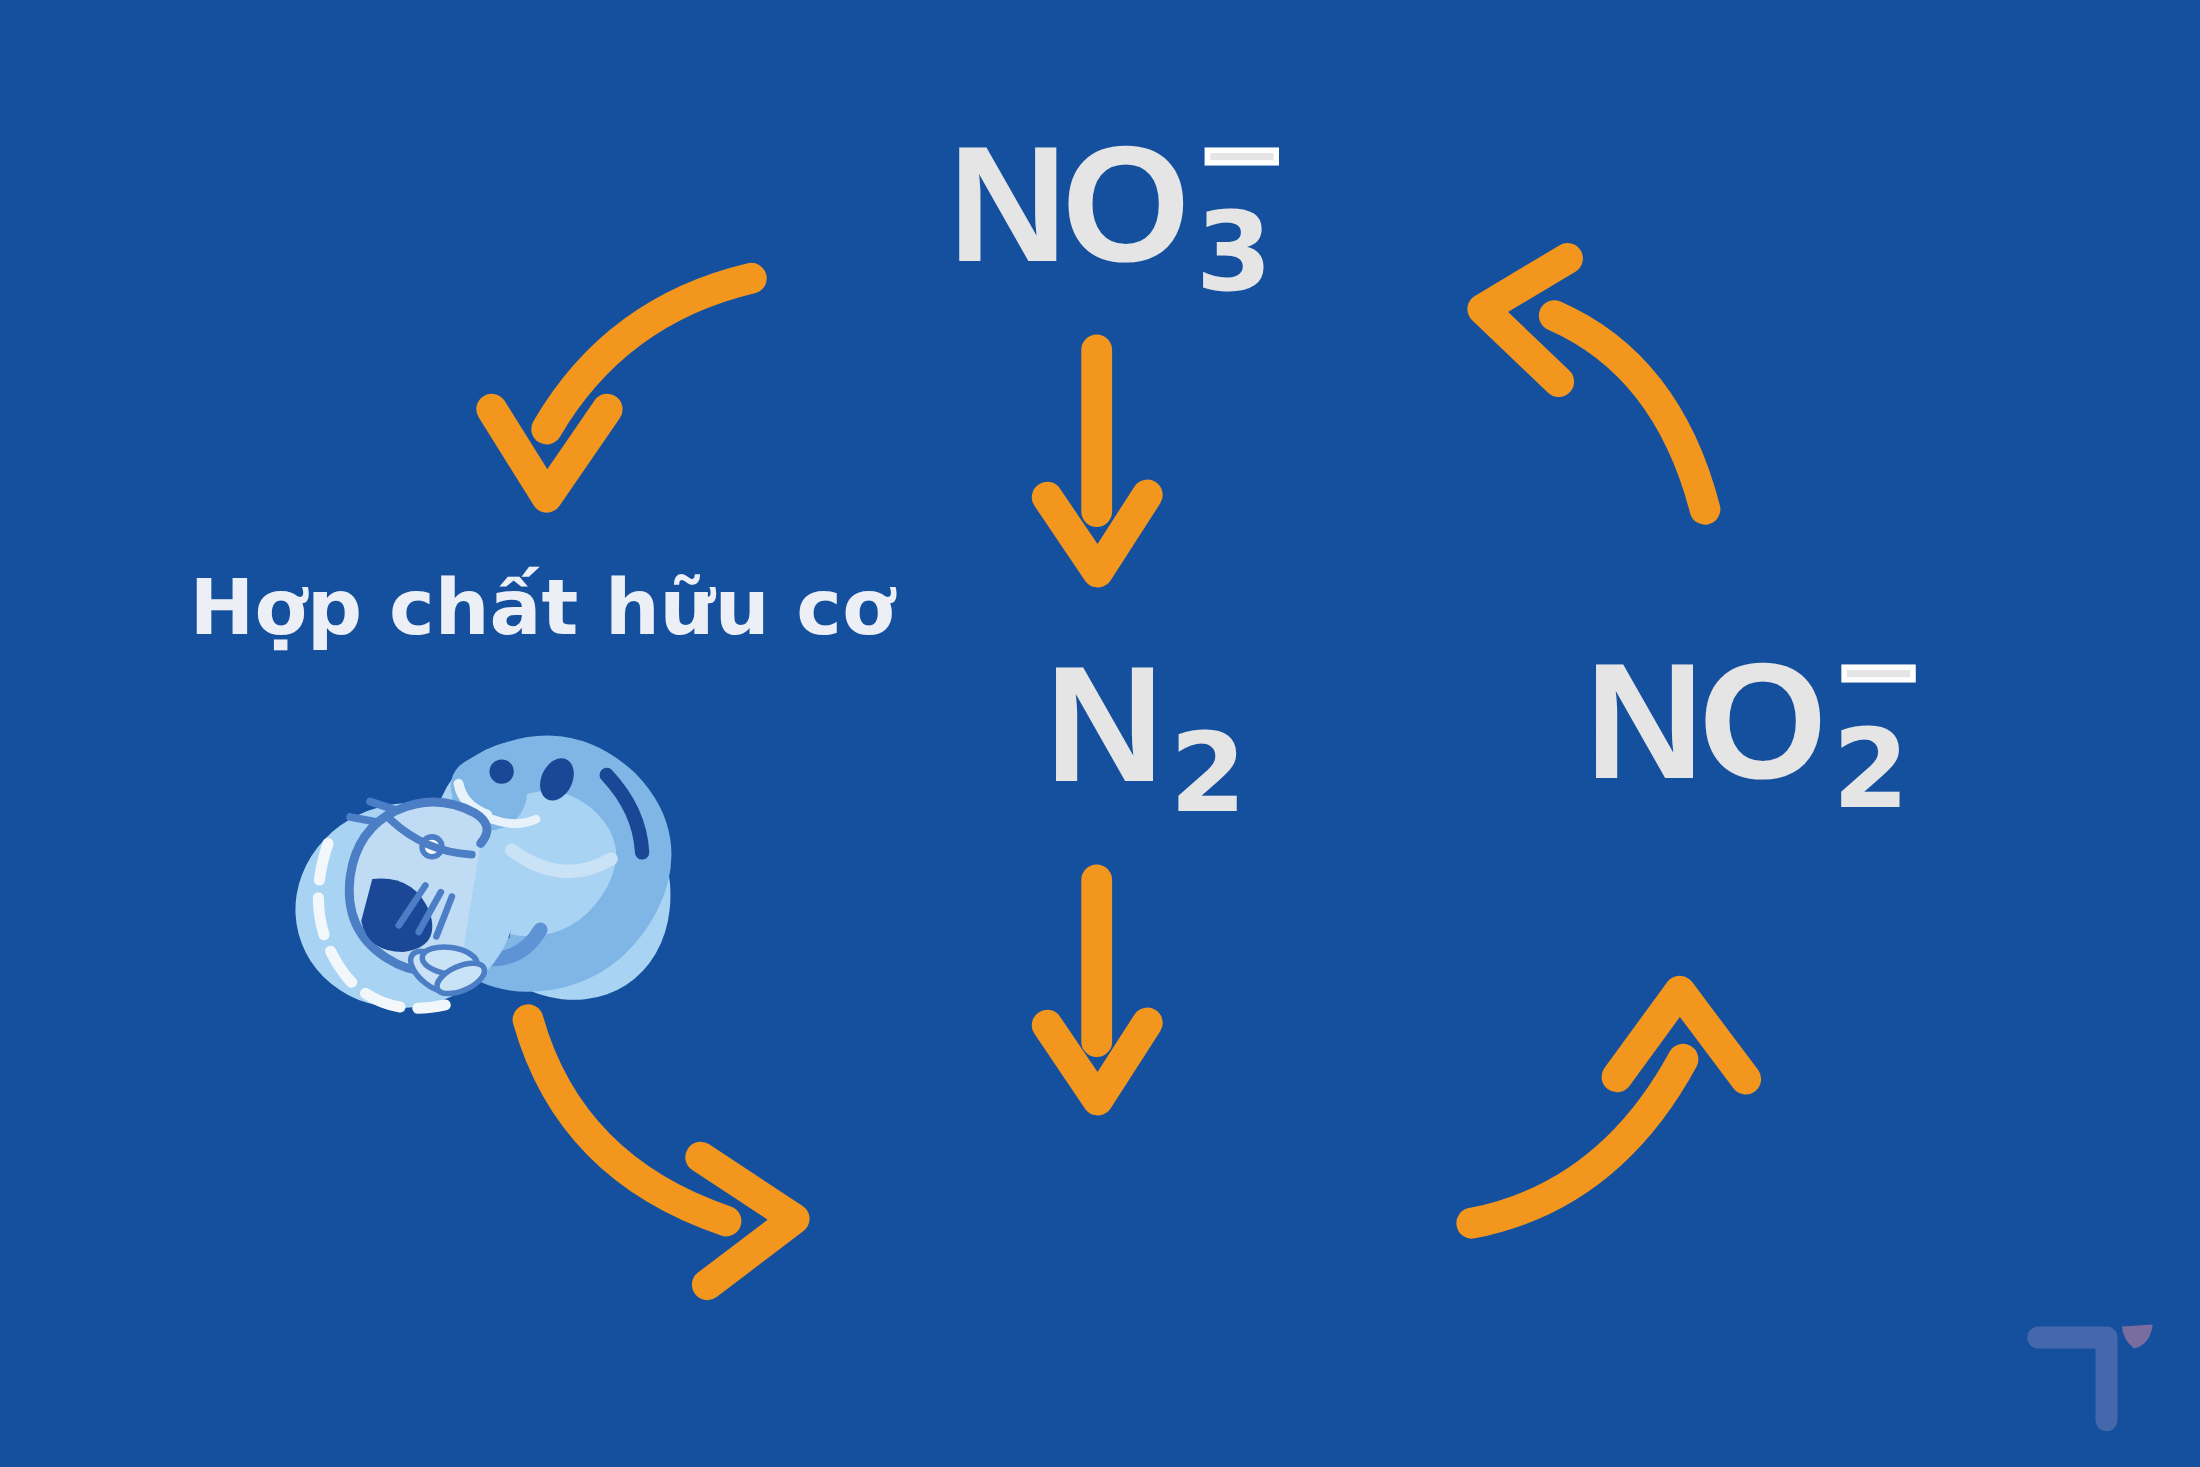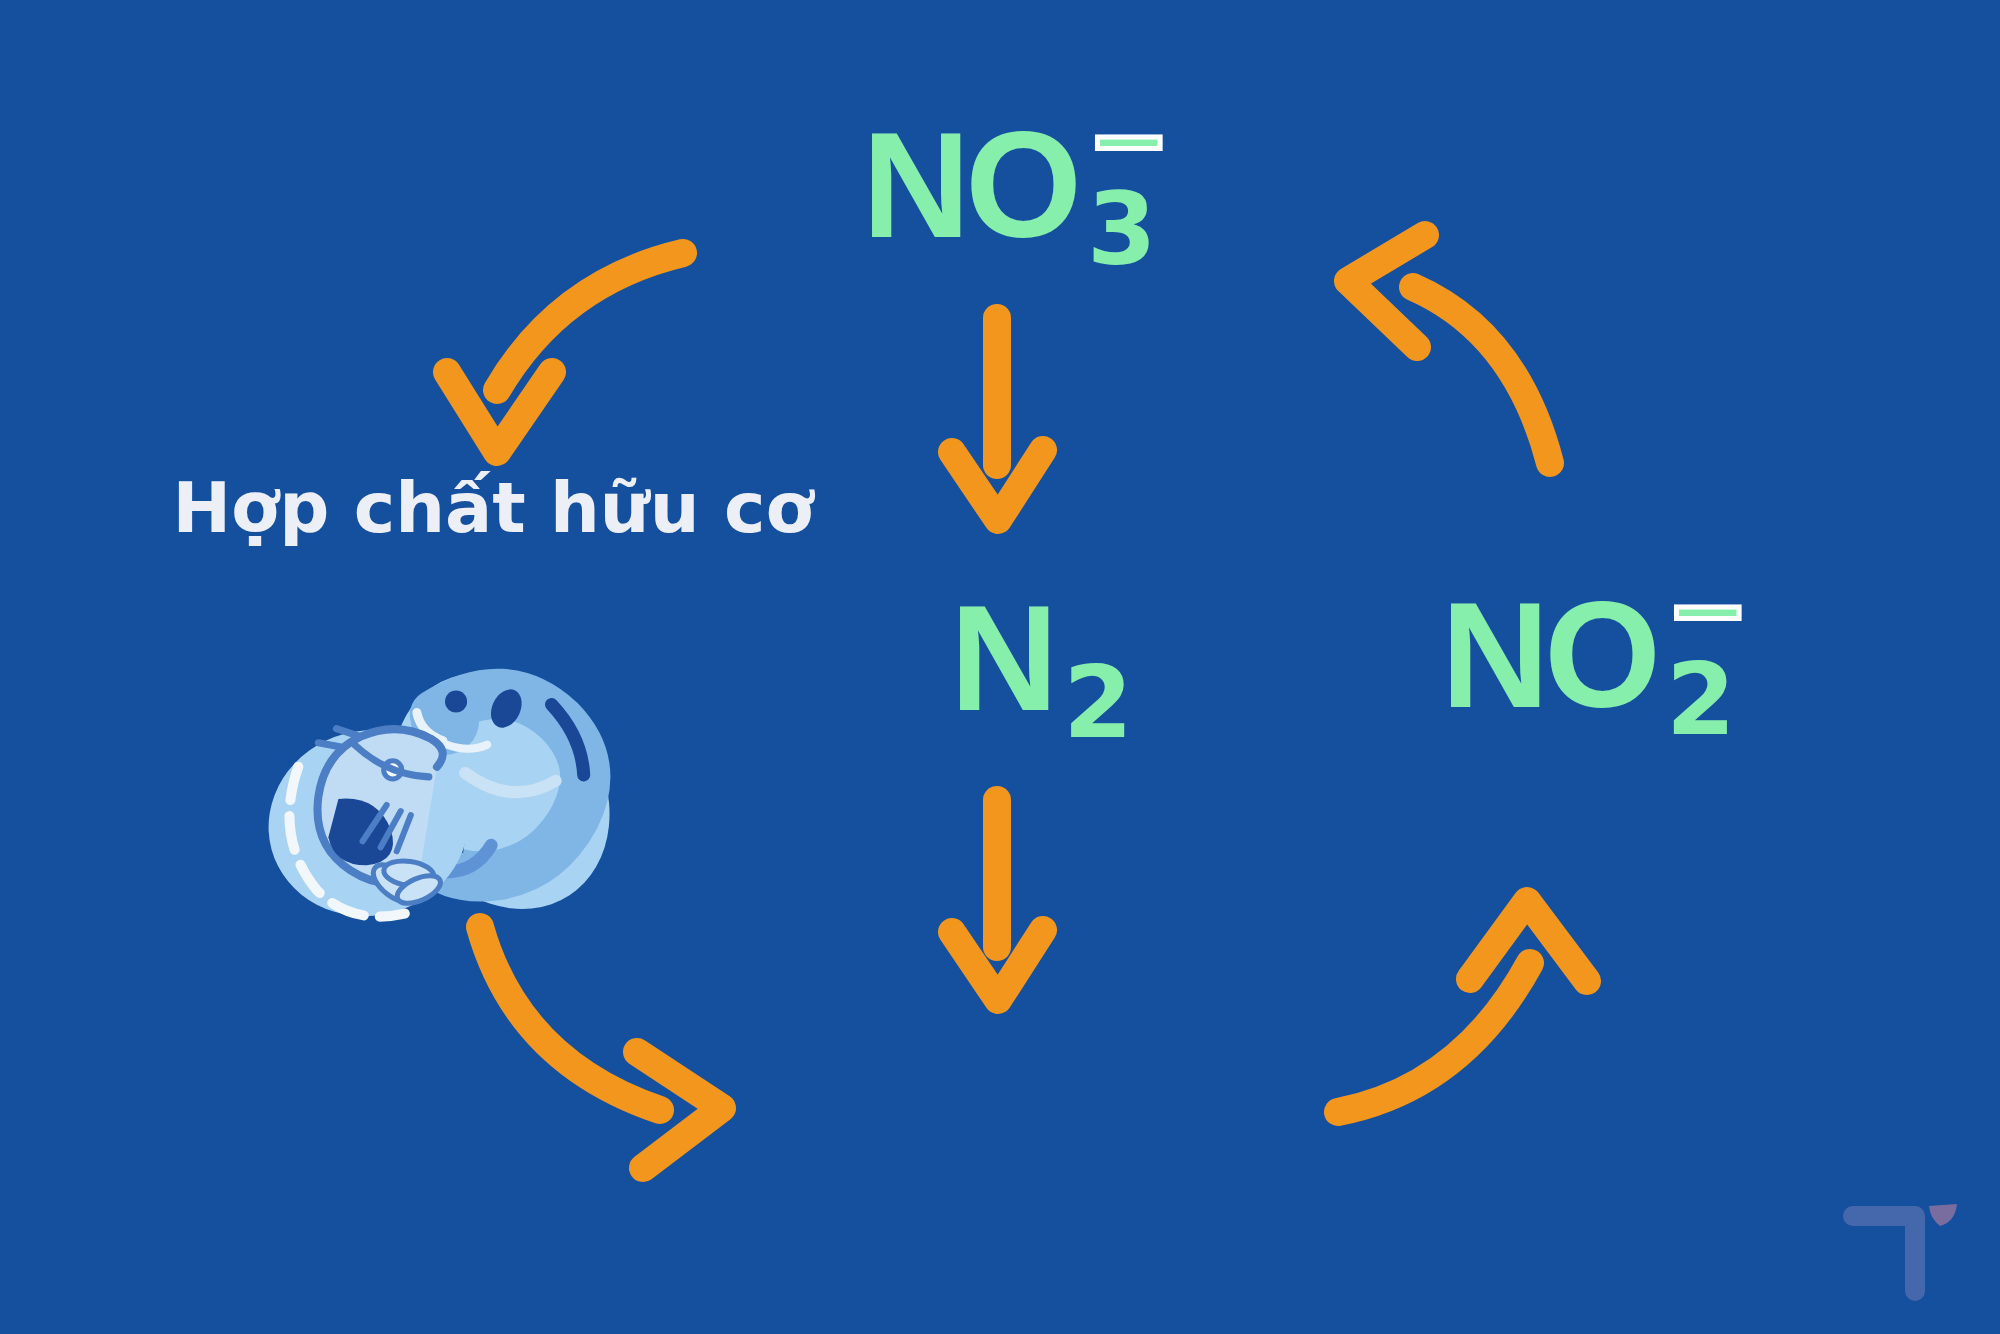--- a/index.html
+++ b/index.html
@@ -14,21 +14,21 @@
   .overlay{
     position:absolute;left:0;top:0;width:2000px;height:1334px;
   }
   .illus{
     position:absolute;left:258px;top:648px;width:382px;height:302px;
   }
   
   .chem{
     position:absolute;
     display:flex;align-items:flex-start;
-    color:#86efac;font-weight:700;
+    color:#e5e5e5;font-weight:700;
     white-space:nowrap;
   }
   .chem-main{
     font-size:150px;line-height:1;letter-spacing:-5px;
     font-family:"Liberation Sans",sans-serif;
   }
   .chem-stack{
     display:flex;flex-direction:column;align-items:flex-start;
     margin-left:10px;
   }
@@ -40,21 +40,21 @@
   .chem-index{
     font-size:100px;line-height:100px;height:100px;
     margin-top:10px;
     font-family:"DejaVu Sans",sans-serif;
   }
   .chem-index.solo{
     margin-left:10px;margin-top:70px;
   }
   
   .organic-label{
-    position:absolute;left:163px;top:464px;width:660px;
+    position:absolute;left:163px;top:508px;width:660px;
     text-align:center;
     color:#ECEFF5;
     font-family:"DejaVu Sans","Liberation Sans",sans-serif;
     font-weight:700;
     font-size:70px;line-height:88px;
   }
   .organic-label div{white-space:nowrap;}
 </style>
 </head>
 <body>

